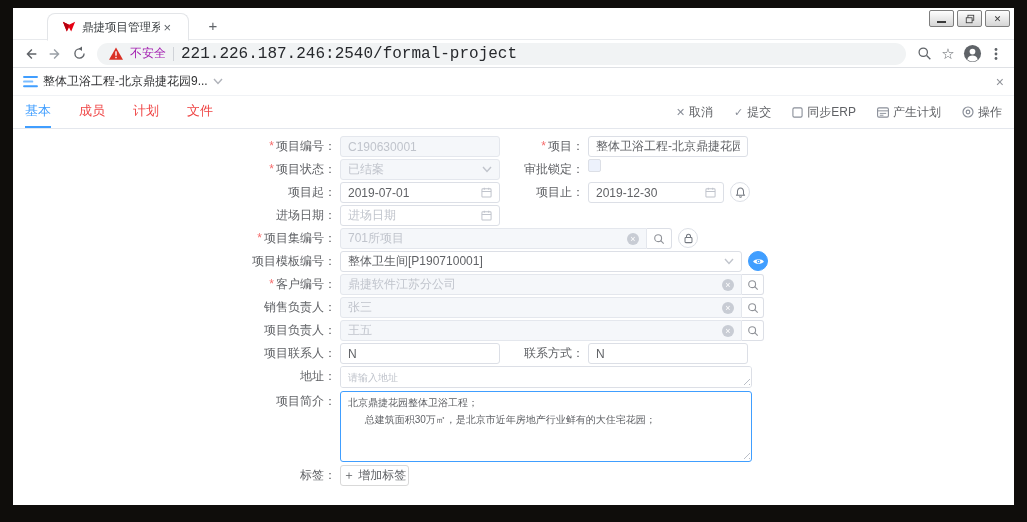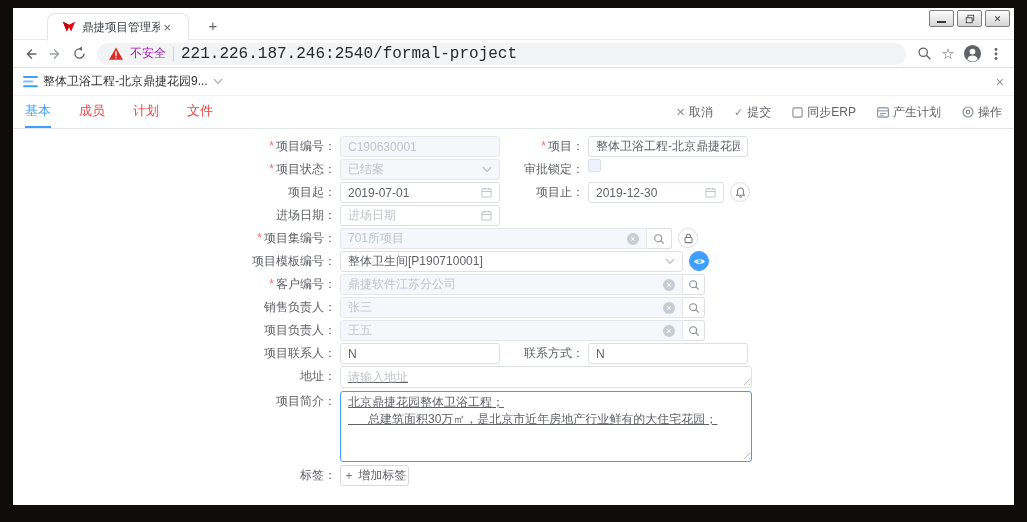--- a/index.html
+++ b/index.html
@@ -42,31 +42,31 @@
   .form { padding-top:7px; }
   .row { display:flex; align-items:flex-start; height:23px; }
   .row.tall { height:auto; align-items:flex-start; margin-bottom:3px; }
   .lbl { width:327px; text-align:right; padding-right:4px; color:#606266; white-space:nowrap; line-height:21px; }
   .lbl2 { width:88px; text-align:right; padding-right:4px; white-space:nowrap; line-height:21px; }
   .req { color:#f56c6c; margin-right:2px; }
   .inp { height:21px; border:1px solid #dcdfe6; border-radius:3px; background:#fff; display:flex; align-items:center; padding:0 7px; color:#606266; }
   .inp.disabled { background:#f5f7fa; border-color:#e4e7ed; color:#c0c4cc; }
   .inp .val { flex:1; white-space:nowrap; overflow:hidden; }
   .ph { color:#c0c4cc; }
-  .w160{width:160px} .w136{width:136px} .w390{width:343px} .w363{width:307px}
+  .w160{width:160px} .w136{width:136px} .w390{width:402px} .w363{width:307px}
   .group { display:flex; }
   .group .inp { border-radius:3px 0 0 3px; }
   .append { width:22px; height:21px; border:1px solid #dcdfe6; border-left:none; border-radius:0 3px 3px 0; display:flex; align-items:center; justify-content:center; background:#fff; color:#909399; }
   .append.w25 { width:25px; }
   .clear { width:12px; height:12px; border-radius:50%; background:#c8ccd4; color:#fff; font-size:9px; line-height:12px; text-align:center; margin-left:4px; flex:none; }
   .circlebtn { width:20px; height:20px; border:1px solid #dcdfe6; border-radius:50%; margin-left:6px; display:flex; align-items:center; justify-content:center; color:#606266; background:#fff; flex:none; }
   .circlebtn.blue { background:#409eff; border-color:#409eff; }
   .checkbox { width:13px; height:13px; border:1px solid #dcdfe6; border-radius:2px; background:#edf2fc; }
   .txtwrap { position:relative; display:inline-block; }
-  textarea.txt { width:412px; border:1px solid #dcdfe6; border-radius:3px; font-size:12px; color:#606266; padding:2px 7px; font-family:"Liberation Sans","DejaVu Sans",sans-serif; resize:none; display:block; line-height:17px;text-decoration:underline; }
+  textarea.txt { width:412px; border:1px solid #dcdfe6; border-radius:3px; font-size:10px; color:#606266; padding:2px 7px; font-family:"Liberation Sans","DejaVu Sans",sans-serif; resize:none; display:block; line-height:17px; }
   textarea.txt::placeholder { color:#c0c4cc; }
   textarea.addr { height:22px; }
   textarea.intro { height:71px; border-color:#409eff; }
   .handle { position:absolute; right:2px; bottom:3px; width:9px; height:9px; background:repeating-linear-gradient(135deg,#b9bec7 0 1px,transparent 1px 4px); clip-path:polygon(100% 0,100% 100%,0 100%); }
   .tagbtn { height:21px; border:1px solid #d9d9d9; border-radius:3px; background:#fff; padding:0 2px; font-size:12px; color:#606266; display:inline-flex; align-items:center; }
 </style>
 </head>
 <body>
 
 <div class="window">

